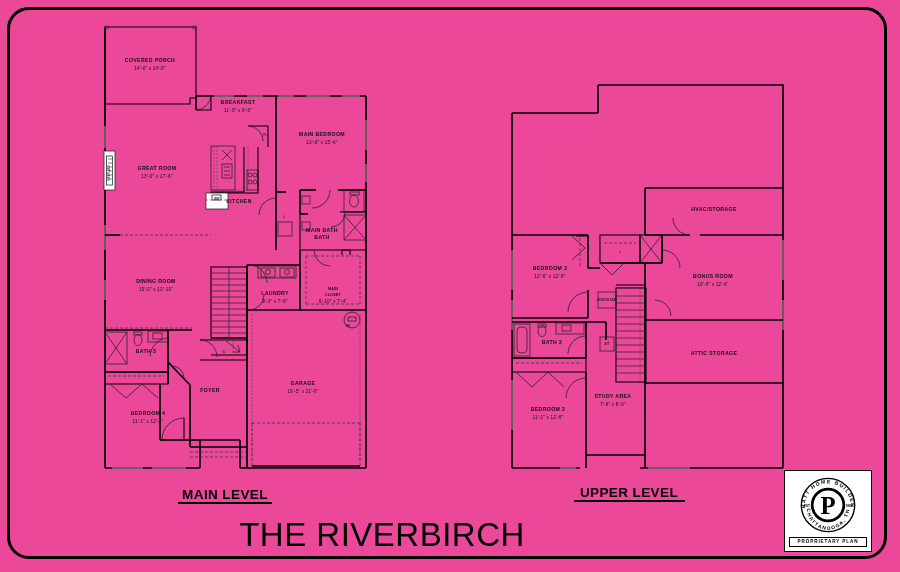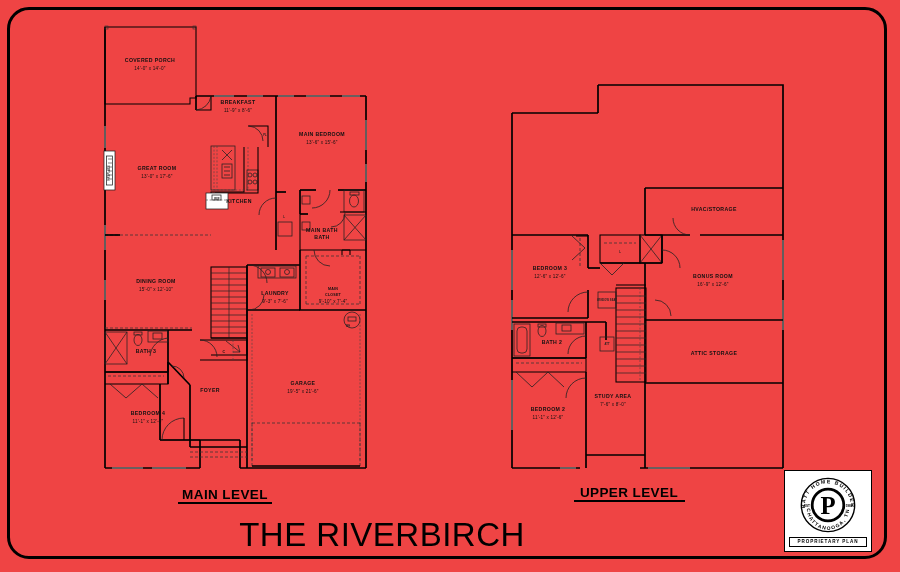--- a/index.html
+++ b/index.html
@@ -3,21 +3,21 @@
 <meta charset="utf-8">
 <title>The Riverbirch — Floor Plan</title>
 <style>
   html,body{margin:0;padding:0;background:#ffffff;}
   body{
     width:900px;height:572px;overflow:hidden;
     font-family:"Liberation Sans","DejaVu Sans",sans-serif;
     color:#000;
   }
   #sheet{
-    position:relative;width:900px;height:572px;background:#ef4444;
+    position:relative;width:900px;height:572px;background:#ec4899;
   }
   
   #page-border{
     position:absolute;left:7px;top:7px;width:880px;height:552px;
     border:3.5px solid #000;border-radius:22px;box-sizing:border-box;
     pointer-events:none;
   }
   svg#plan{position:absolute;left:0;top:0;width:900px;height:572px;}
 
   

